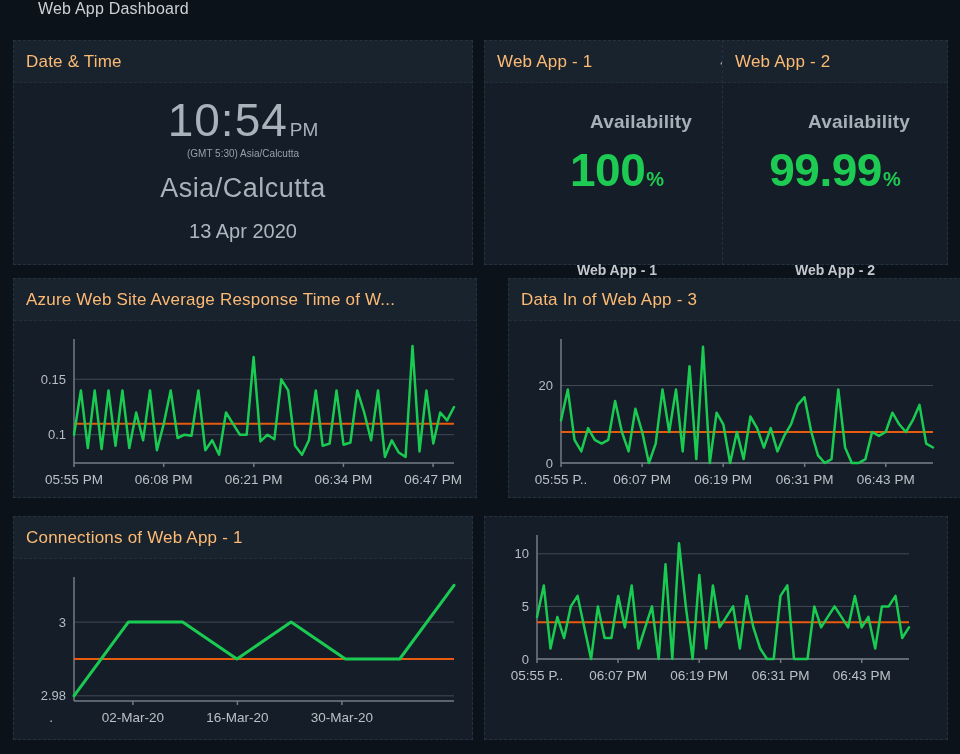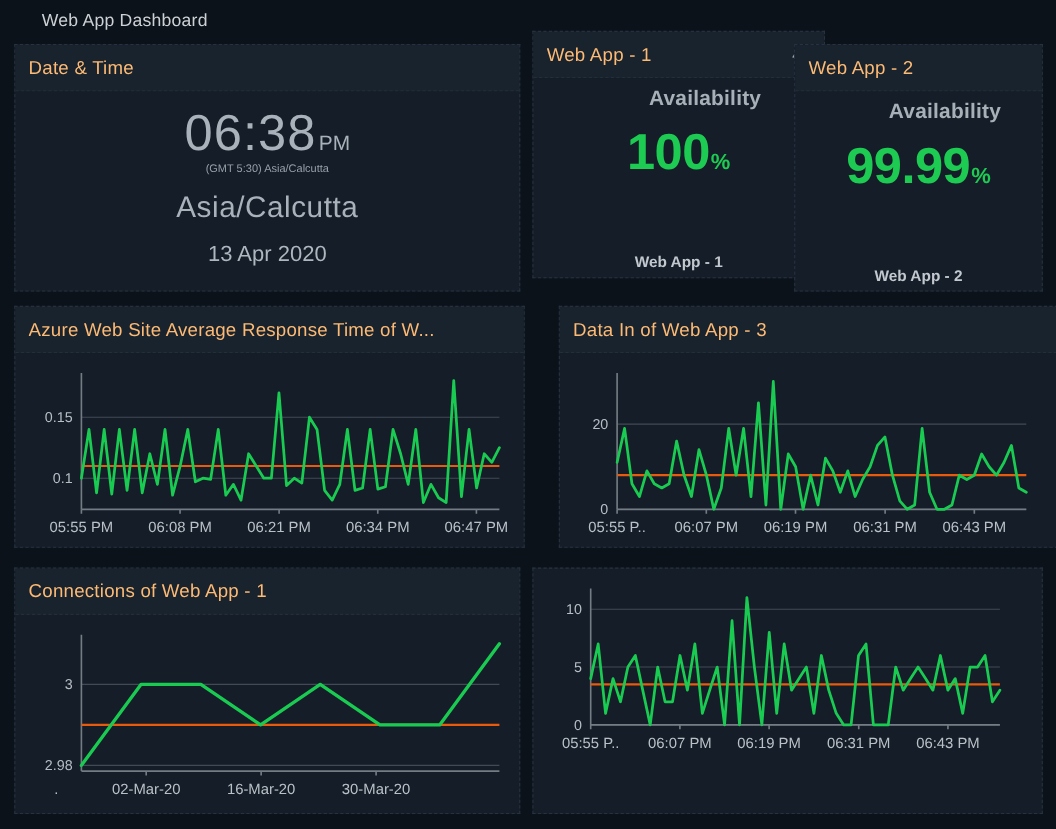--- a/index.html
+++ b/index.html
@@ -6,21 +6,21 @@
   html,body { background:#0c1219; }
   .page {
     position: relative;
     width: 960px; height: 754px;
     background: #0c1219;
     font-family: "Liberation Sans", sans-serif;
     overflow: hidden;
     color: #c9ced3;
   }
   .topbar {
-    display: flex; align-items: center;
+    display: flex; 
     height: 40px; padding-left: 38px;
     font-size: 16px; color: #ccd1d6; letter-spacing: .2px;
   }
   .panel {
     position: absolute;
     background: #141d28;
     border: 1px dashed #273240;
   }
   .panel-header {
     display: flex; align-items: center; justify-content: space-between;
@@ -36,24 +36,24 @@
   
   .p-datetime { left: 13px; top: 40px; width: 460px; height: 225px; }
   .datetime-body { text-align: center; padding-top: 14px; }
   .clock-row { line-height: 1; }
   .clock-time { font-size: 46px; font-weight: 400; color: #a9b2ba; letter-spacing: 1px; }
   .clock-meridiem { font-size: 19px; color: #a9b2ba; margin-left: 2px; }
   .gmt-line { font-size: 10px; color: #97a0a8; margin-top: 5px; }
   .tz-line  { font-size: 27px; color: #a9b2ba; margin-top: 14px; letter-spacing: .5px; }
   .date-line{ font-size: 20px; color: #aeb6be; margin-top: 16px; }
   
-  .p-avail-1 { left: 484px; top: 28px; width: 266px; height: 225px; }
+  .p-avail-1 { left: 484px; top: 40px; width: 266px; height: 225px; }
   .p-avail-2 { left: 722px; top: 40px; width: 226px; height: 225px; }
   .avail-body { position: relative; text-align: center; height: 181px; }
-  .avail-label { font-size: 19px; font-weight: bold; color: #a7afb7; margin-top: 8px; letter-spacing: .2px; padding-left: 48px; }
+  .avail-label { font-size: 19px; font-weight: bold; color: #a7afb7; margin-top: 28px; letter-spacing: .2px; padding-left: 48px; }
   .avail-value-row { margin-top: 14px; line-height: 1; }
   .avail-value { font-size: 46px; font-weight: 800; letter-spacing: -.5px; }
   .avail-unit { font-size: 20px; font-weight: 700; margin-left: 1px; }
   .avail-footer {
     position: absolute; bottom: 14px; left: 0; right: 0;
     font-size: 14px; font-weight: bold; color: #c2c8cd;
   }
   
   .p-chart-a { left: 13px;  top: 278px; width: 464px; height: 220px; }
   .p-chart-b { left: 508px; top: 278px; width: 464px; height: 220px; }
@@ -70,21 +70,21 @@
   <div class="topbar">
     <span>Web App Dashboard</span>
   </div>
 
   <section class="panel p-datetime">
     <header class="panel-header">
       <span class="panel-title">Date &amp; Time</span>
     </header>
     <div class="datetime-body">
       <div class="clock-row">
-        <span class="clock-time">06:38</span><span class="clock-meridiem">PM</span>
+        <span class="clock-time">10:54</span><span class="clock-meridiem">PM</span>
       </div>
       <div class="gmt-line">(GMT 5:30) Asia/Calcutta</div>
       <div class="tz-line">Asia/Calcutta</div>
       <div class="date-line">13 Apr 2020</div>
     </div>
   </section>
 
   <section class="panel p-avail-1">
     <header class="panel-header">
       <span class="panel-title">Web App - 1</span>

